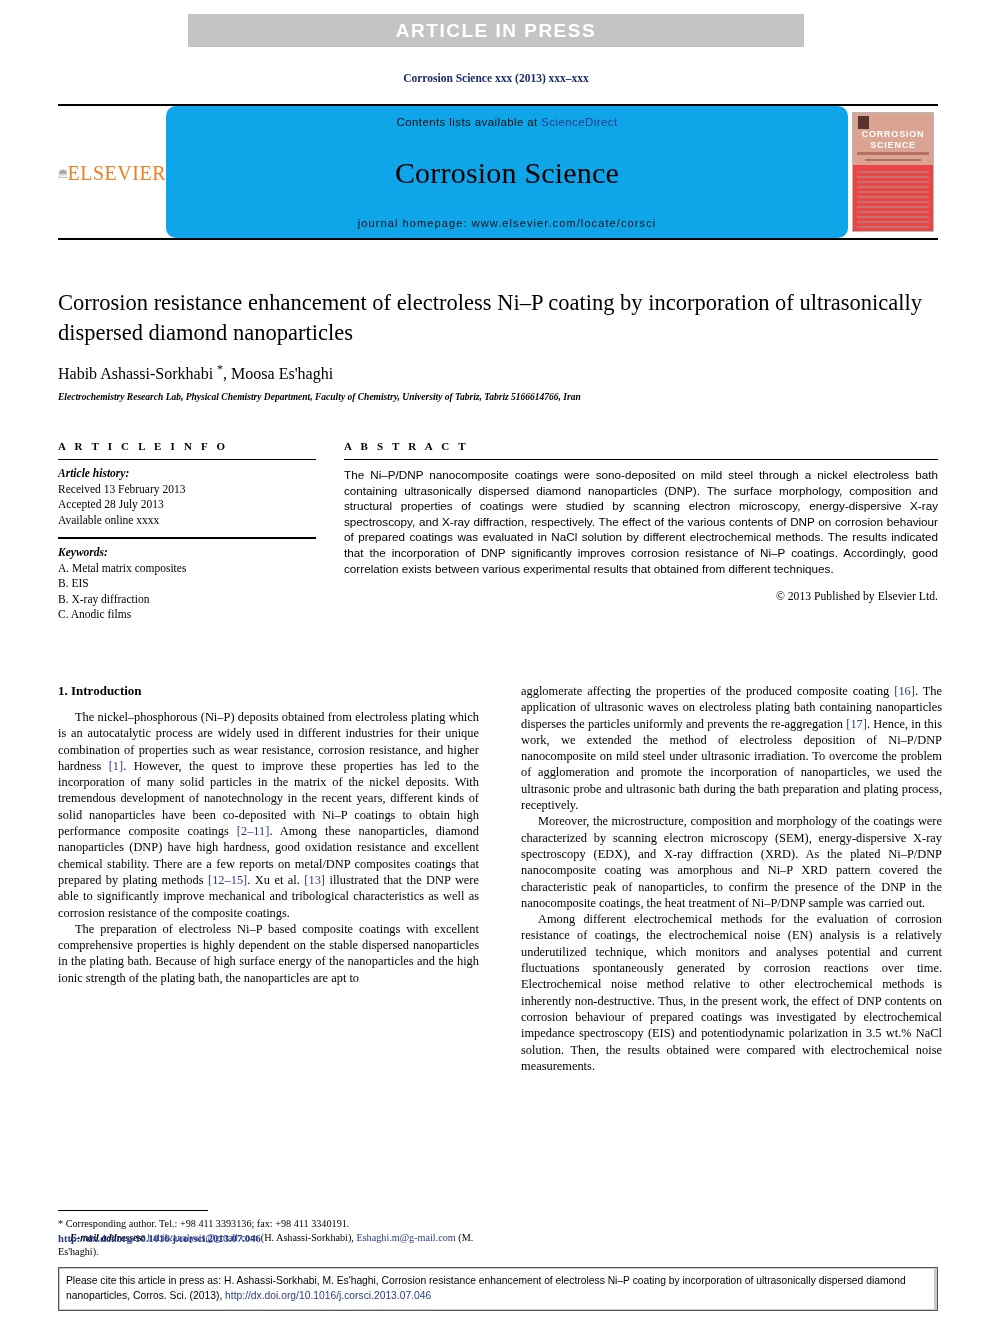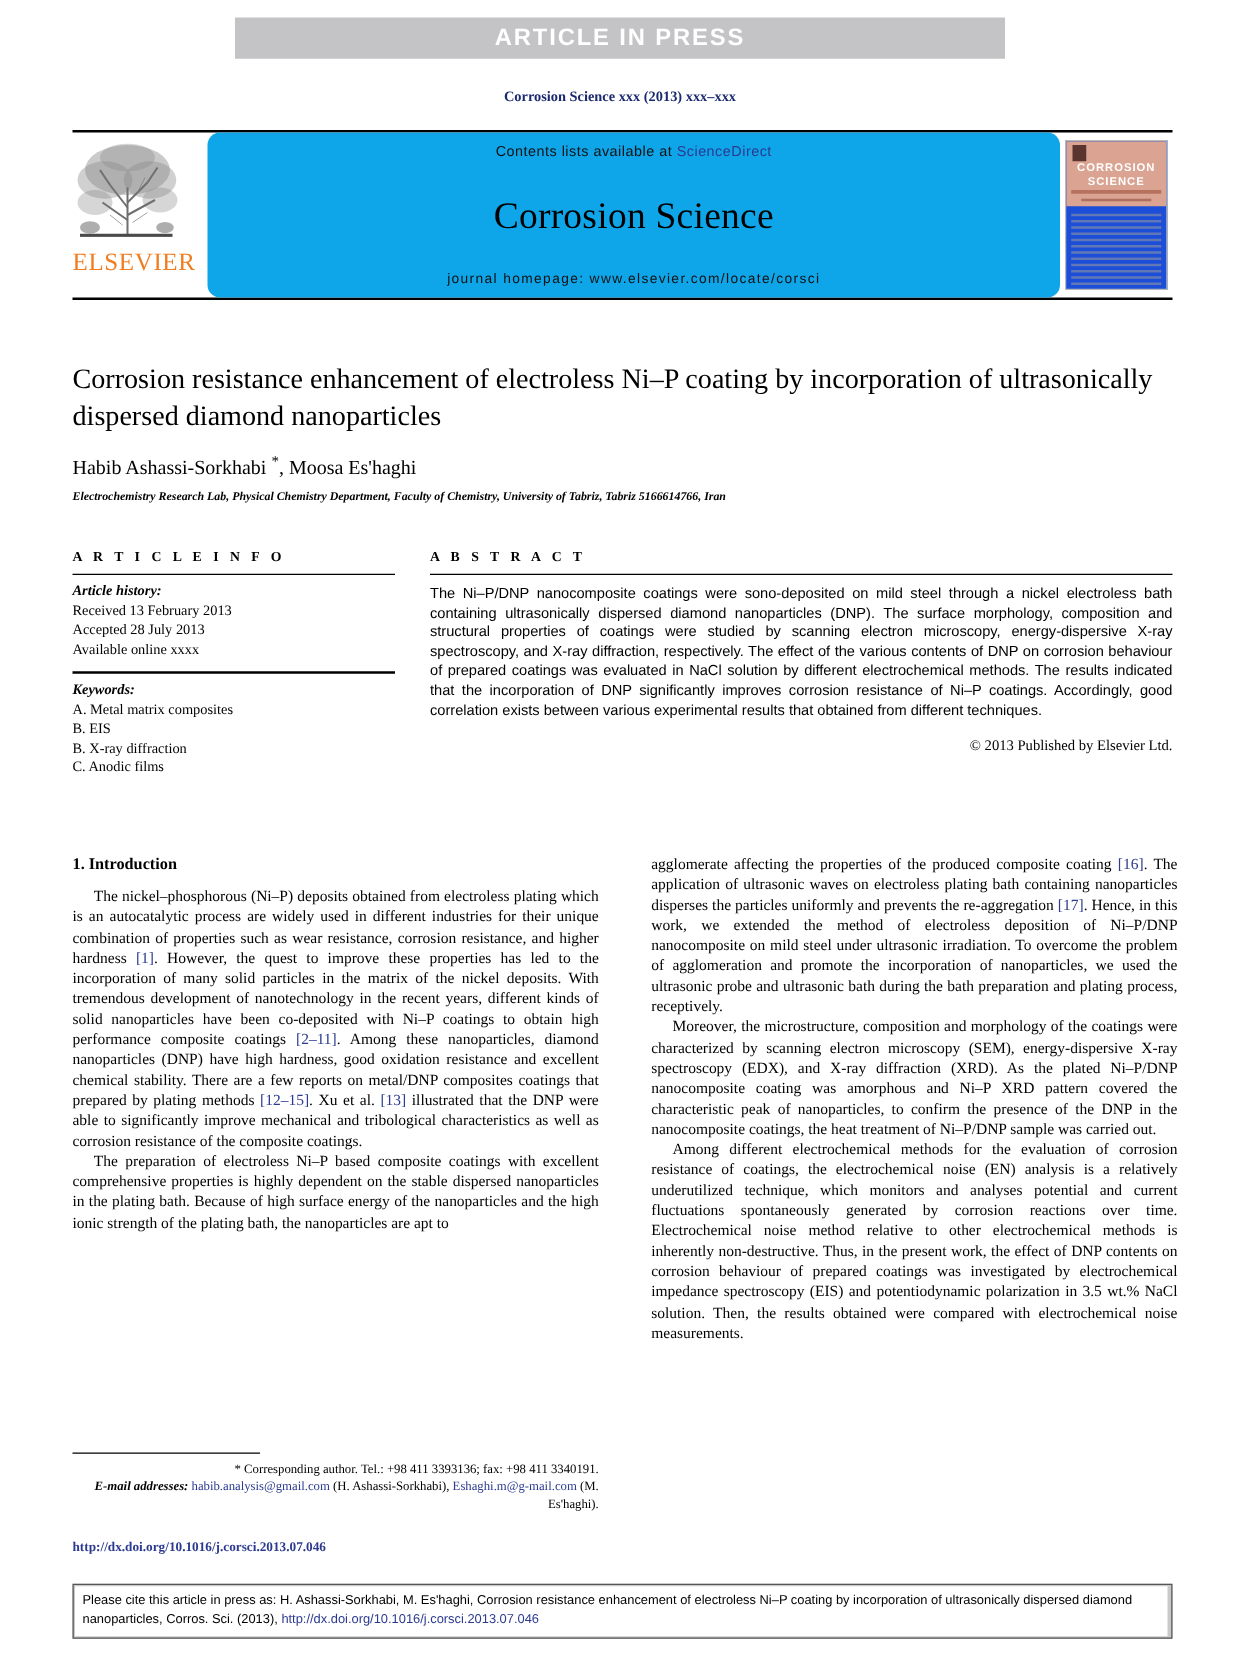--- a/index.html
+++ b/index.html
@@ -58,22 +58,22 @@
     border-bottom: 2px solid #000;
     height: 132px;
     box-sizing: content-box;
     display: flex;
     align-items: stretch;
   }
   .elsevier-block {
     width: 108px;
     flex: 0 0 108px;
     display: flex;
-    flex-direction: column;
-    align-items: flex-start;
+    flex-direction: row;
+    align-items: center;
     justify-content: flex-start;
     padding-top: 4px;
     box-sizing: border-box;
   }
   .elsevier-tree {
     width: 86px;
     height: 92px;
   }
   .elsevier-word {
     font-family: "Liberation Serif", serif;
@@ -116,21 +116,21 @@
   .cover-block {
     width: 90px;
     flex: 0 0 90px;
     display: flex;
     align-items: center;
     justify-content: center;
   }
   .cover-thumb {
     width: 80px;
     height: 118px;
-    background: #1d4ed8;
+    background: #ef4444;
     border: 1px solid #b9b9b9;
     position: relative;
     overflow: hidden;
   }
   .cover-top {
     position: absolute;
     left: 0; top: 0; right: 0;
     height: 52px;
     background: #dba391;
   }
@@ -264,23 +264,22 @@
     text-indent: 17px;
     margin: 0;
   }
   p.para + p.para { margin-top: 0; }
   .ref { color: #2b3a8f; }
 
   
   .footnote {
     position: absolute;
     left: 58px;
-    top: 1162px;
+    top: 1210px;
     width: 421px;
-    text-align: right;
   }
   .fn-rule { border-top: 1px solid #000; width: 150px; margin-bottom: 6px; }
   .fn-text {
     font-family: "Liberation Serif", serif;
     font-size: 10.2px;
     line-height: 14px;
   }
   .fn-text .em { font-style: italic; font-weight: bold; }
   .mail { color: #2b3a8f; }
   .fn-indent { display: inline-block; width: 12px; }

